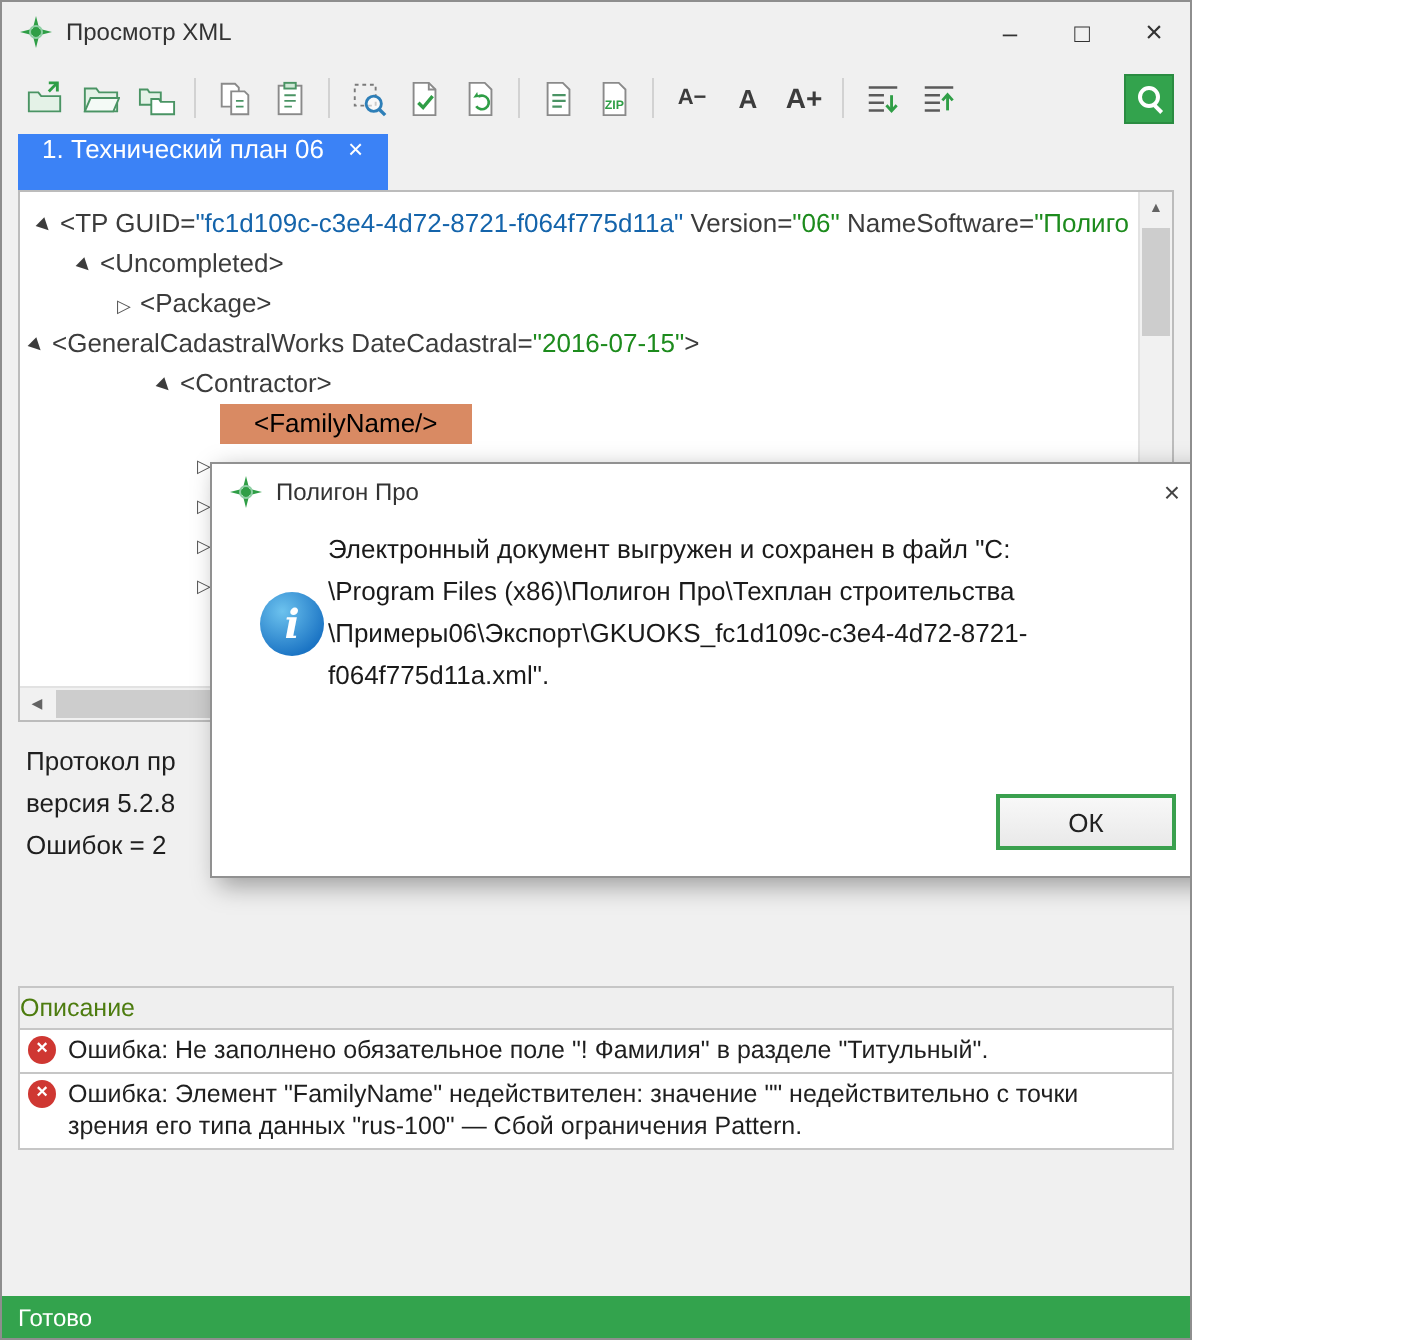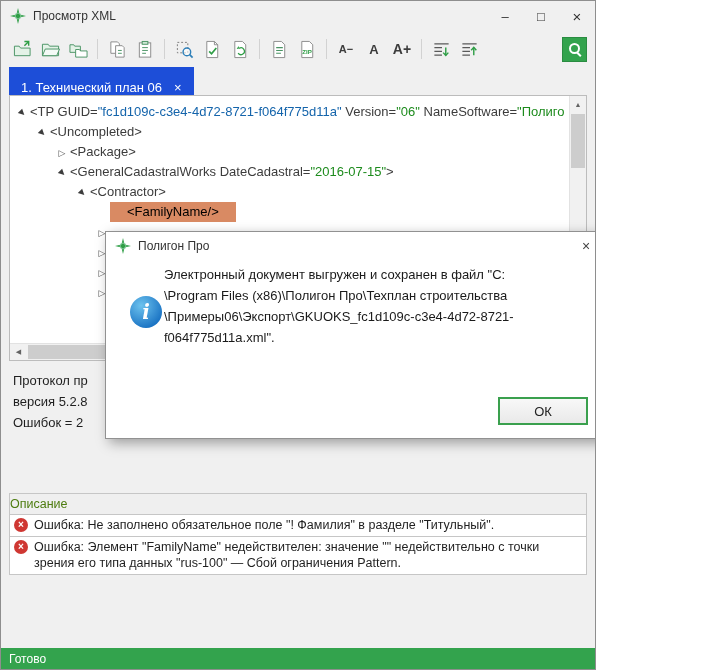--- a/index.html
+++ b/index.html
@@ -24,21 +24,21 @@
   .search input{width:148px;height:23px;border:1px solid #a6a6a6;border-right:0;padding:0 6px;font-size:12px;
     font-family:inherit;color:#333;background:#fff}
   .search input::placeholder{color:#8a8a8a;font-style:italic}
   .search-btn{width:25px;height:25px;background:#33a34d;border:1px solid #2a8c41;display:flex;align-items:center;justify-content:center;padding:0}
   .mag{position:relative;width:14px;height:14px;display:block}
   .mag::before{content:"";position:absolute;left:1px;top:1px;width:7px;height:7px;border:2px solid #fff;border-radius:50%}
   .mag::after{content:"";position:absolute;left:10px;top:10px;width:5px;height:2px;background:#fff;transform:rotate(45deg);transform-origin:0 0}
 
   
   .tabbar{flex:0 0 28px;display:flex;padding-left:8px}
-  .tab{background:#1d4ed8;color:#fff;display:flex;align-items:flex-end;padding:0 12px;font-size:13px;gap:12px}
+  .tab{background:#3b82f6;color:#fff;display:flex;align-items:flex-start;padding:0 12px;font-size:13px;gap:12px}
   .tab-close{font-size:13px}
 
   
   .xml-panel{flex:0 0 266px;margin:0 8px;background:#fff;border:1px solid #bcbcbc;position:relative;overflow:hidden;
     font-size:13px;color:#3c3c3c}
   .xml-content{padding-top:6px}
   .xrow{height:20px;line-height:20px;display:flex;align-items:center;white-space:nowrap}
   .xrow span{white-space:pre}
   .arrow{flex:0 0 16px;width:16px;text-align:center}
   .arrow.exp::before{content:"▶";display:inline-block;transform:rotate(45deg);font-size:8px;color:#3c3c3c}
@@ -230,21 +230,21 @@
           <span class="c-green">"Полиго</span>
       </div>
       <div class="xrow" style="padding-left:24px">
         <span class="arrow exp"></span>
           <span class="c-tag">&lt;Uncompleted&gt;</span>
       </div>
       <div class="xrow" style="padding-left:44px">
         <span class="arrow col"></span>
           <span class="c-tag">&lt;Package&gt;</span>
       </div>
-      <div class="xrow" style="padding-left:44px">
+      <div class="xrow" style="">
         <span class="arrow exp"></span>
           <span class="c-tag">&lt;GeneralCadastralWorks DateCadastral=</span>
           <span class="c-green">"2016-07-15"</span>
           <span class="c-tag">&gt;</span>
       </div>
       <div class="xrow" style="padding-left:64px">
         <span class="arrow exp"></span>
           <span class="c-tag">&lt;Contractor&gt;</span>
       </div>
       <div class="xrow" style="padding-left:84px">

